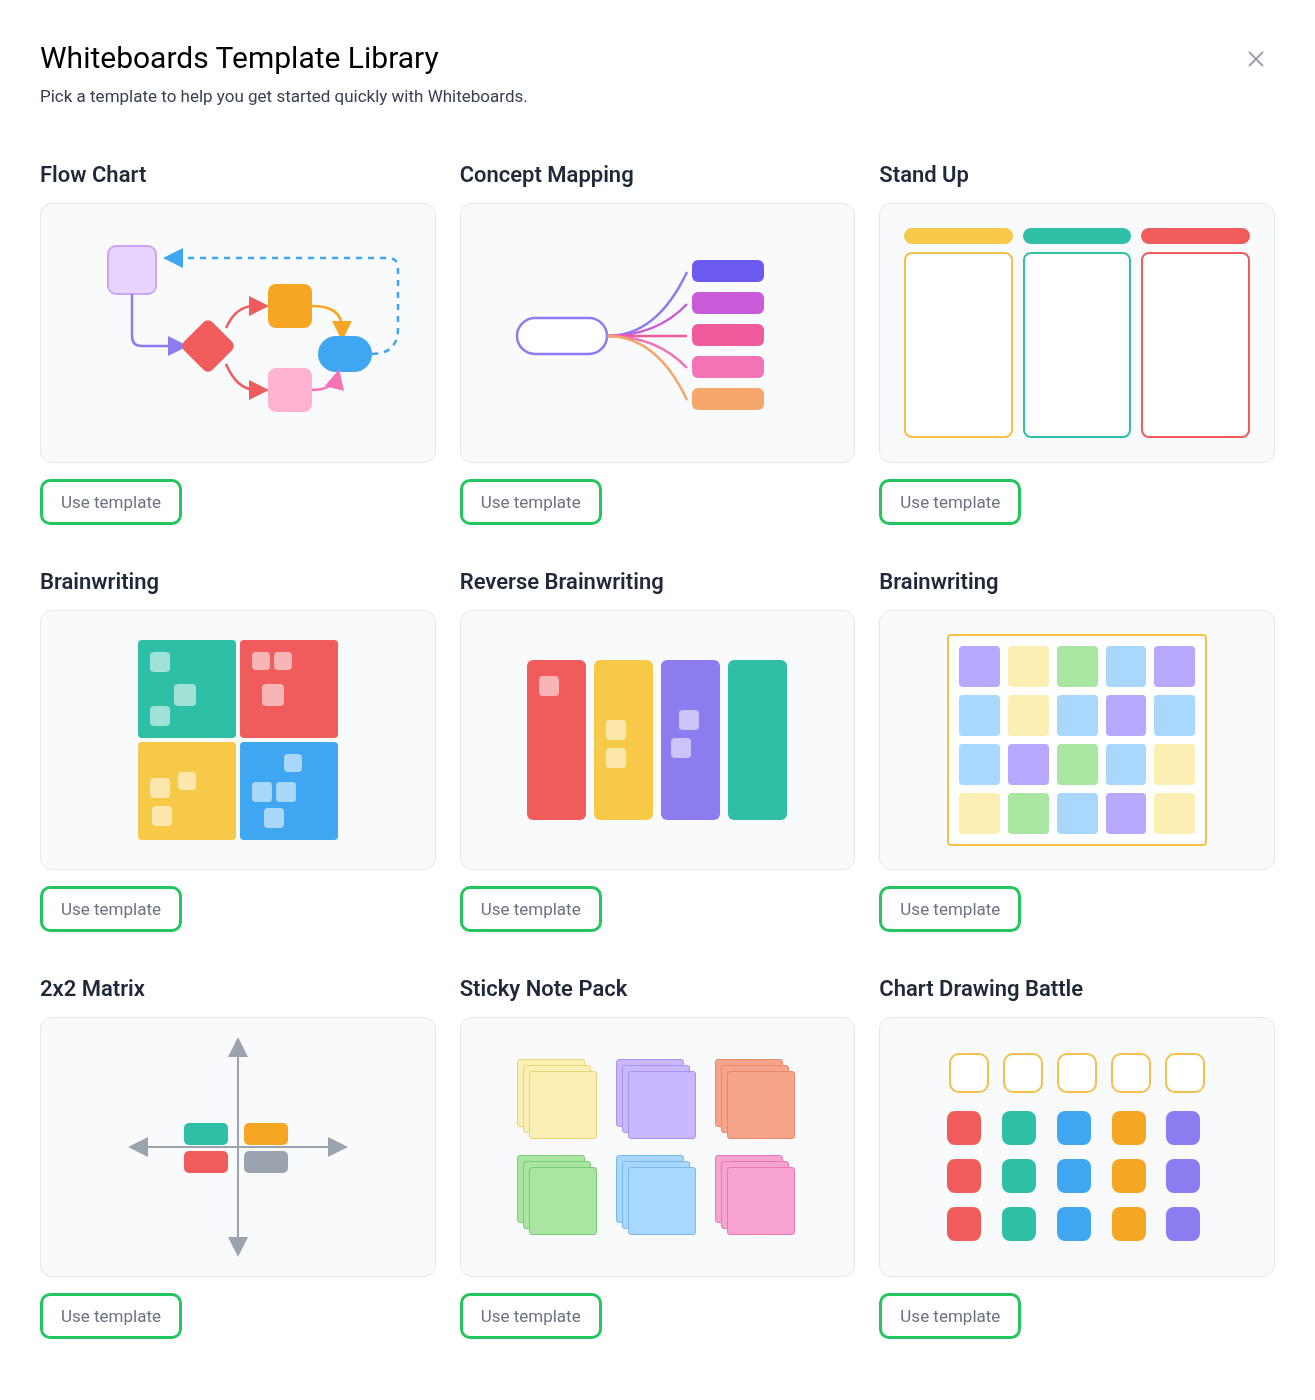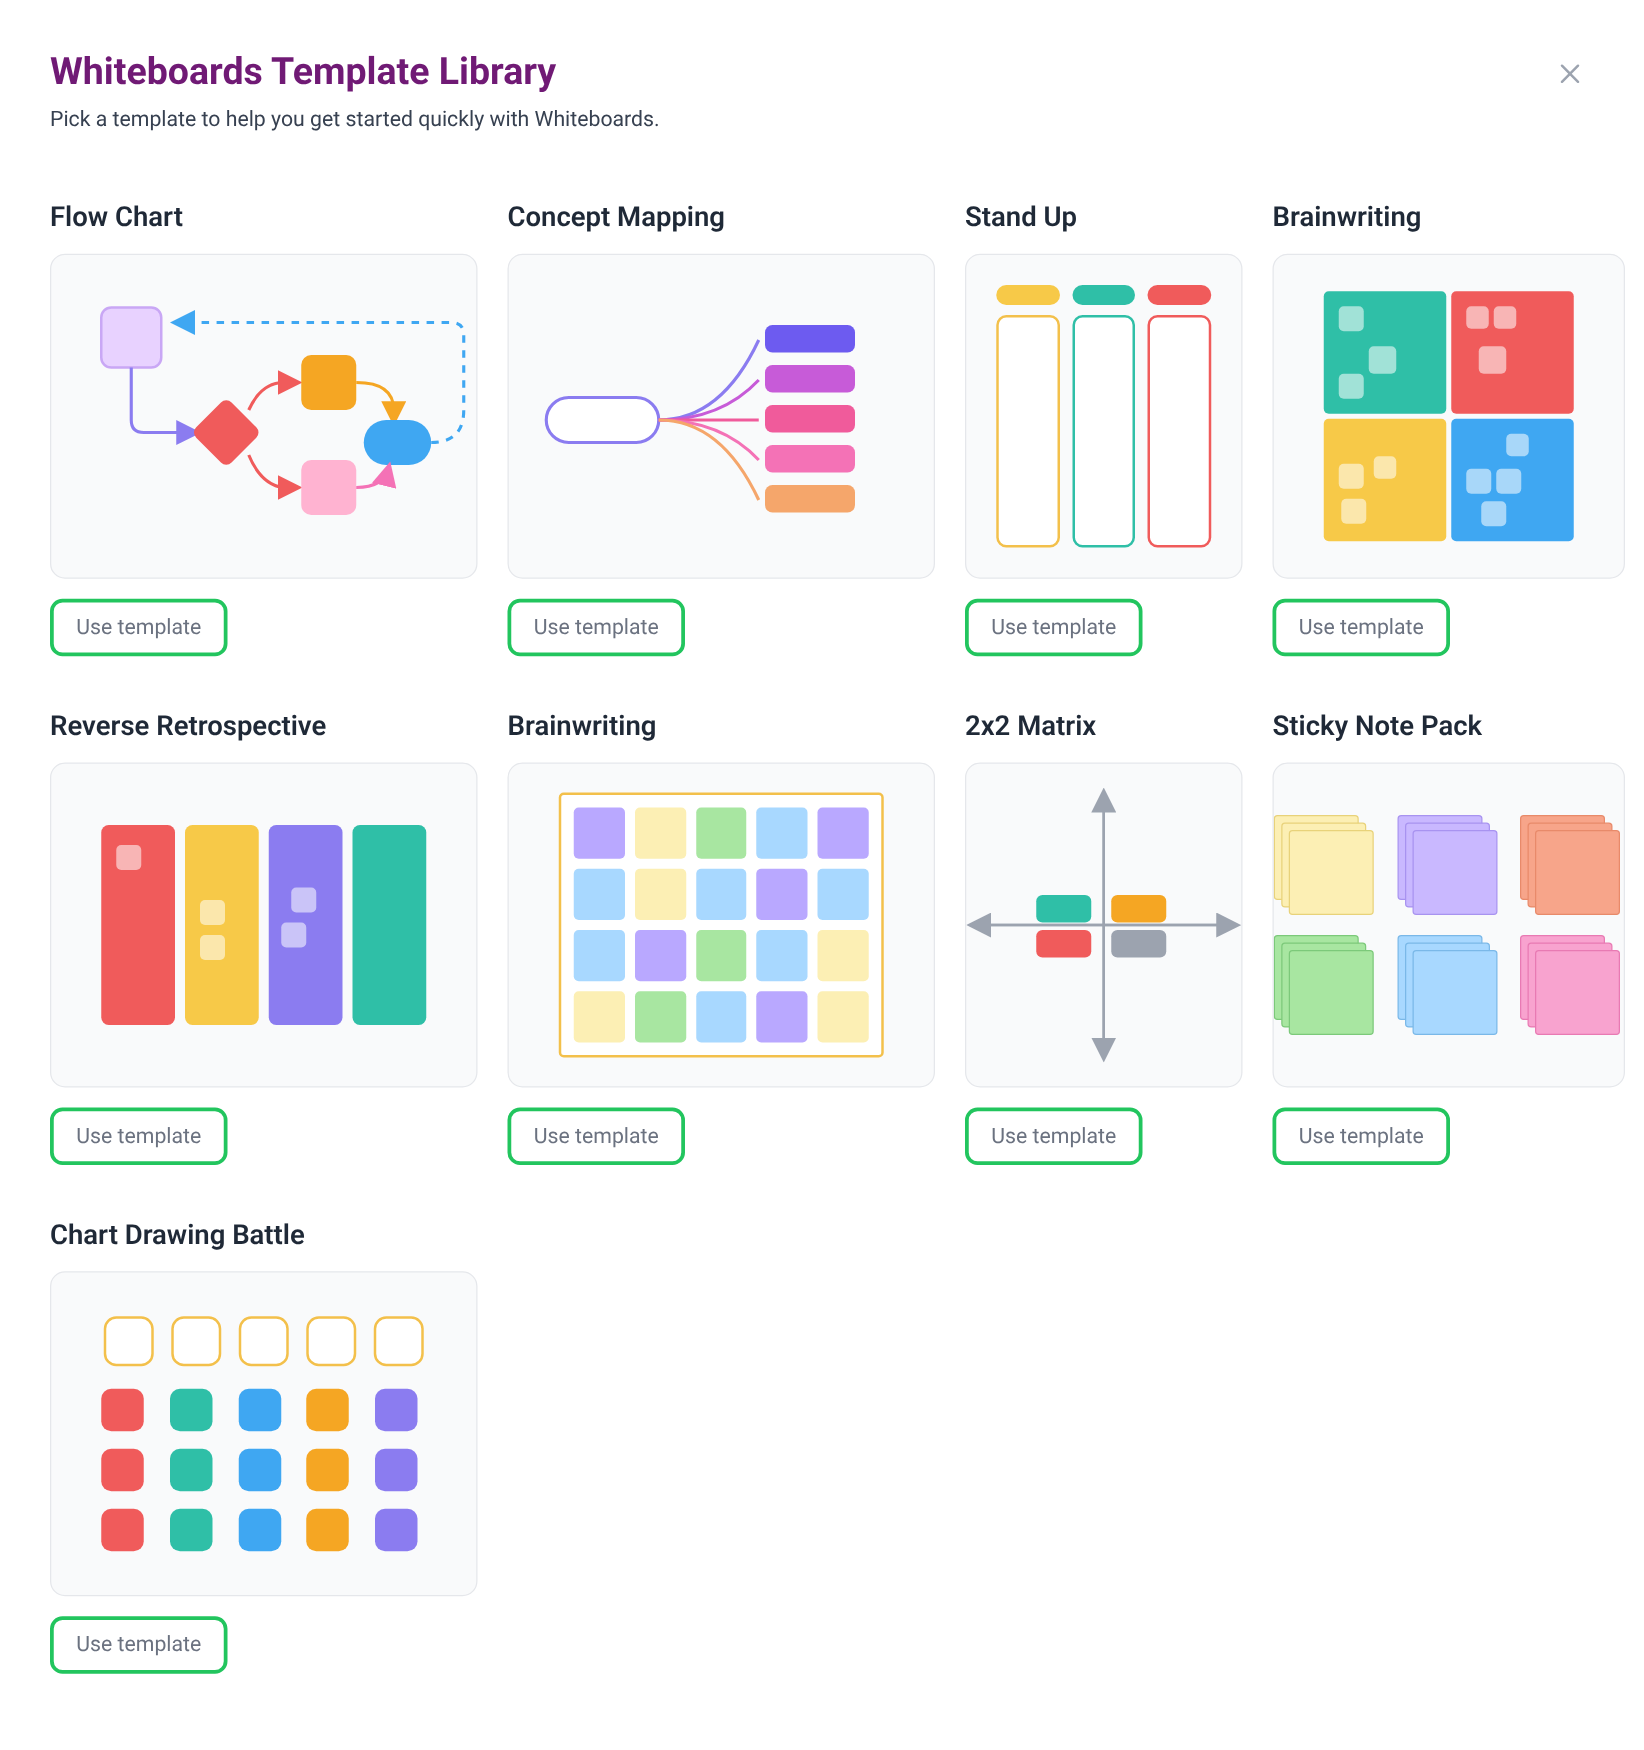--- a/index.html
+++ b/index.html
@@ -18,22 +18,22 @@
       margin: 0 auto;
     }
     .header {
       display: flex;
       justify-content: space-between;
       align-items: flex-start;
       margin-bottom: 8px;
     }
     .title {
       font-size: 30px;
-      font-weight: 700;
-      color: #701a75;
+      font-weight: 400;
+      color: #000000;
     }
     .close-btn {
       background: none;
       border: none;
       cursor: pointer;
       padding: 8px;
       color: #9ca3af;
       display: flex;
       align-items: center;
       justify-content: center;
@@ -42,21 +42,21 @@
       width: 22px;
       height: 22px;
     }
     .subtitle {
       font-size: 17px;
       color: #374151;
       margin-bottom: 56px;
     }
     .grid {
       display: grid;
-      grid-template-columns: repeat(4, 1fr);
+      grid-template-columns: repeat(3, 1fr);
       gap: 44px 24px;
     }
     .card-title {
       font-size: 22px;
       font-weight: 600;
       color: #1f2937;
       margin-bottom: 16px;
     }
     .preview {
       background: #f9fafb;
@@ -342,21 +342,21 @@
               <div class="dot" style="left: 12px; top: 40px; width: 20px; height: 20px;"></div>
               <div class="dot" style="left: 36px; top: 40px; width: 20px; height: 20px;"></div>
               <div class="dot" style="left: 24px; top: 66px; width: 20px; height: 20px;"></div>
             </div>
           </div>
       </div>
       <button class="use-btn">Use template</button>
     </div>
 
     <div class="card">
-      <h3 class="card-title">Reverse Retrospective</h3>
+      <h3 class="card-title">Reverse Brainwriting</h3>
       <div class="preview">
         <div class="rbrain" id="rbrain">
             <div class="rbrain-col" style="background: rgb(240, 91, 91);">
               <div class="dot" style="left: 12px; top: 16px; width: 20px; height: 20px;"></div>
             </div>
             <div class="rbrain-col" style="background: rgb(247, 201, 72);">
               <div class="dot" style="left: 12px; top: 60px; width: 20px; height: 20px;"></div>
               <div class="dot" style="left: 12px; top: 88px; width: 20px; height: 20px;"></div>
             </div>
             <div class="rbrain-col" style="background: rgb(139, 124, 240);">

